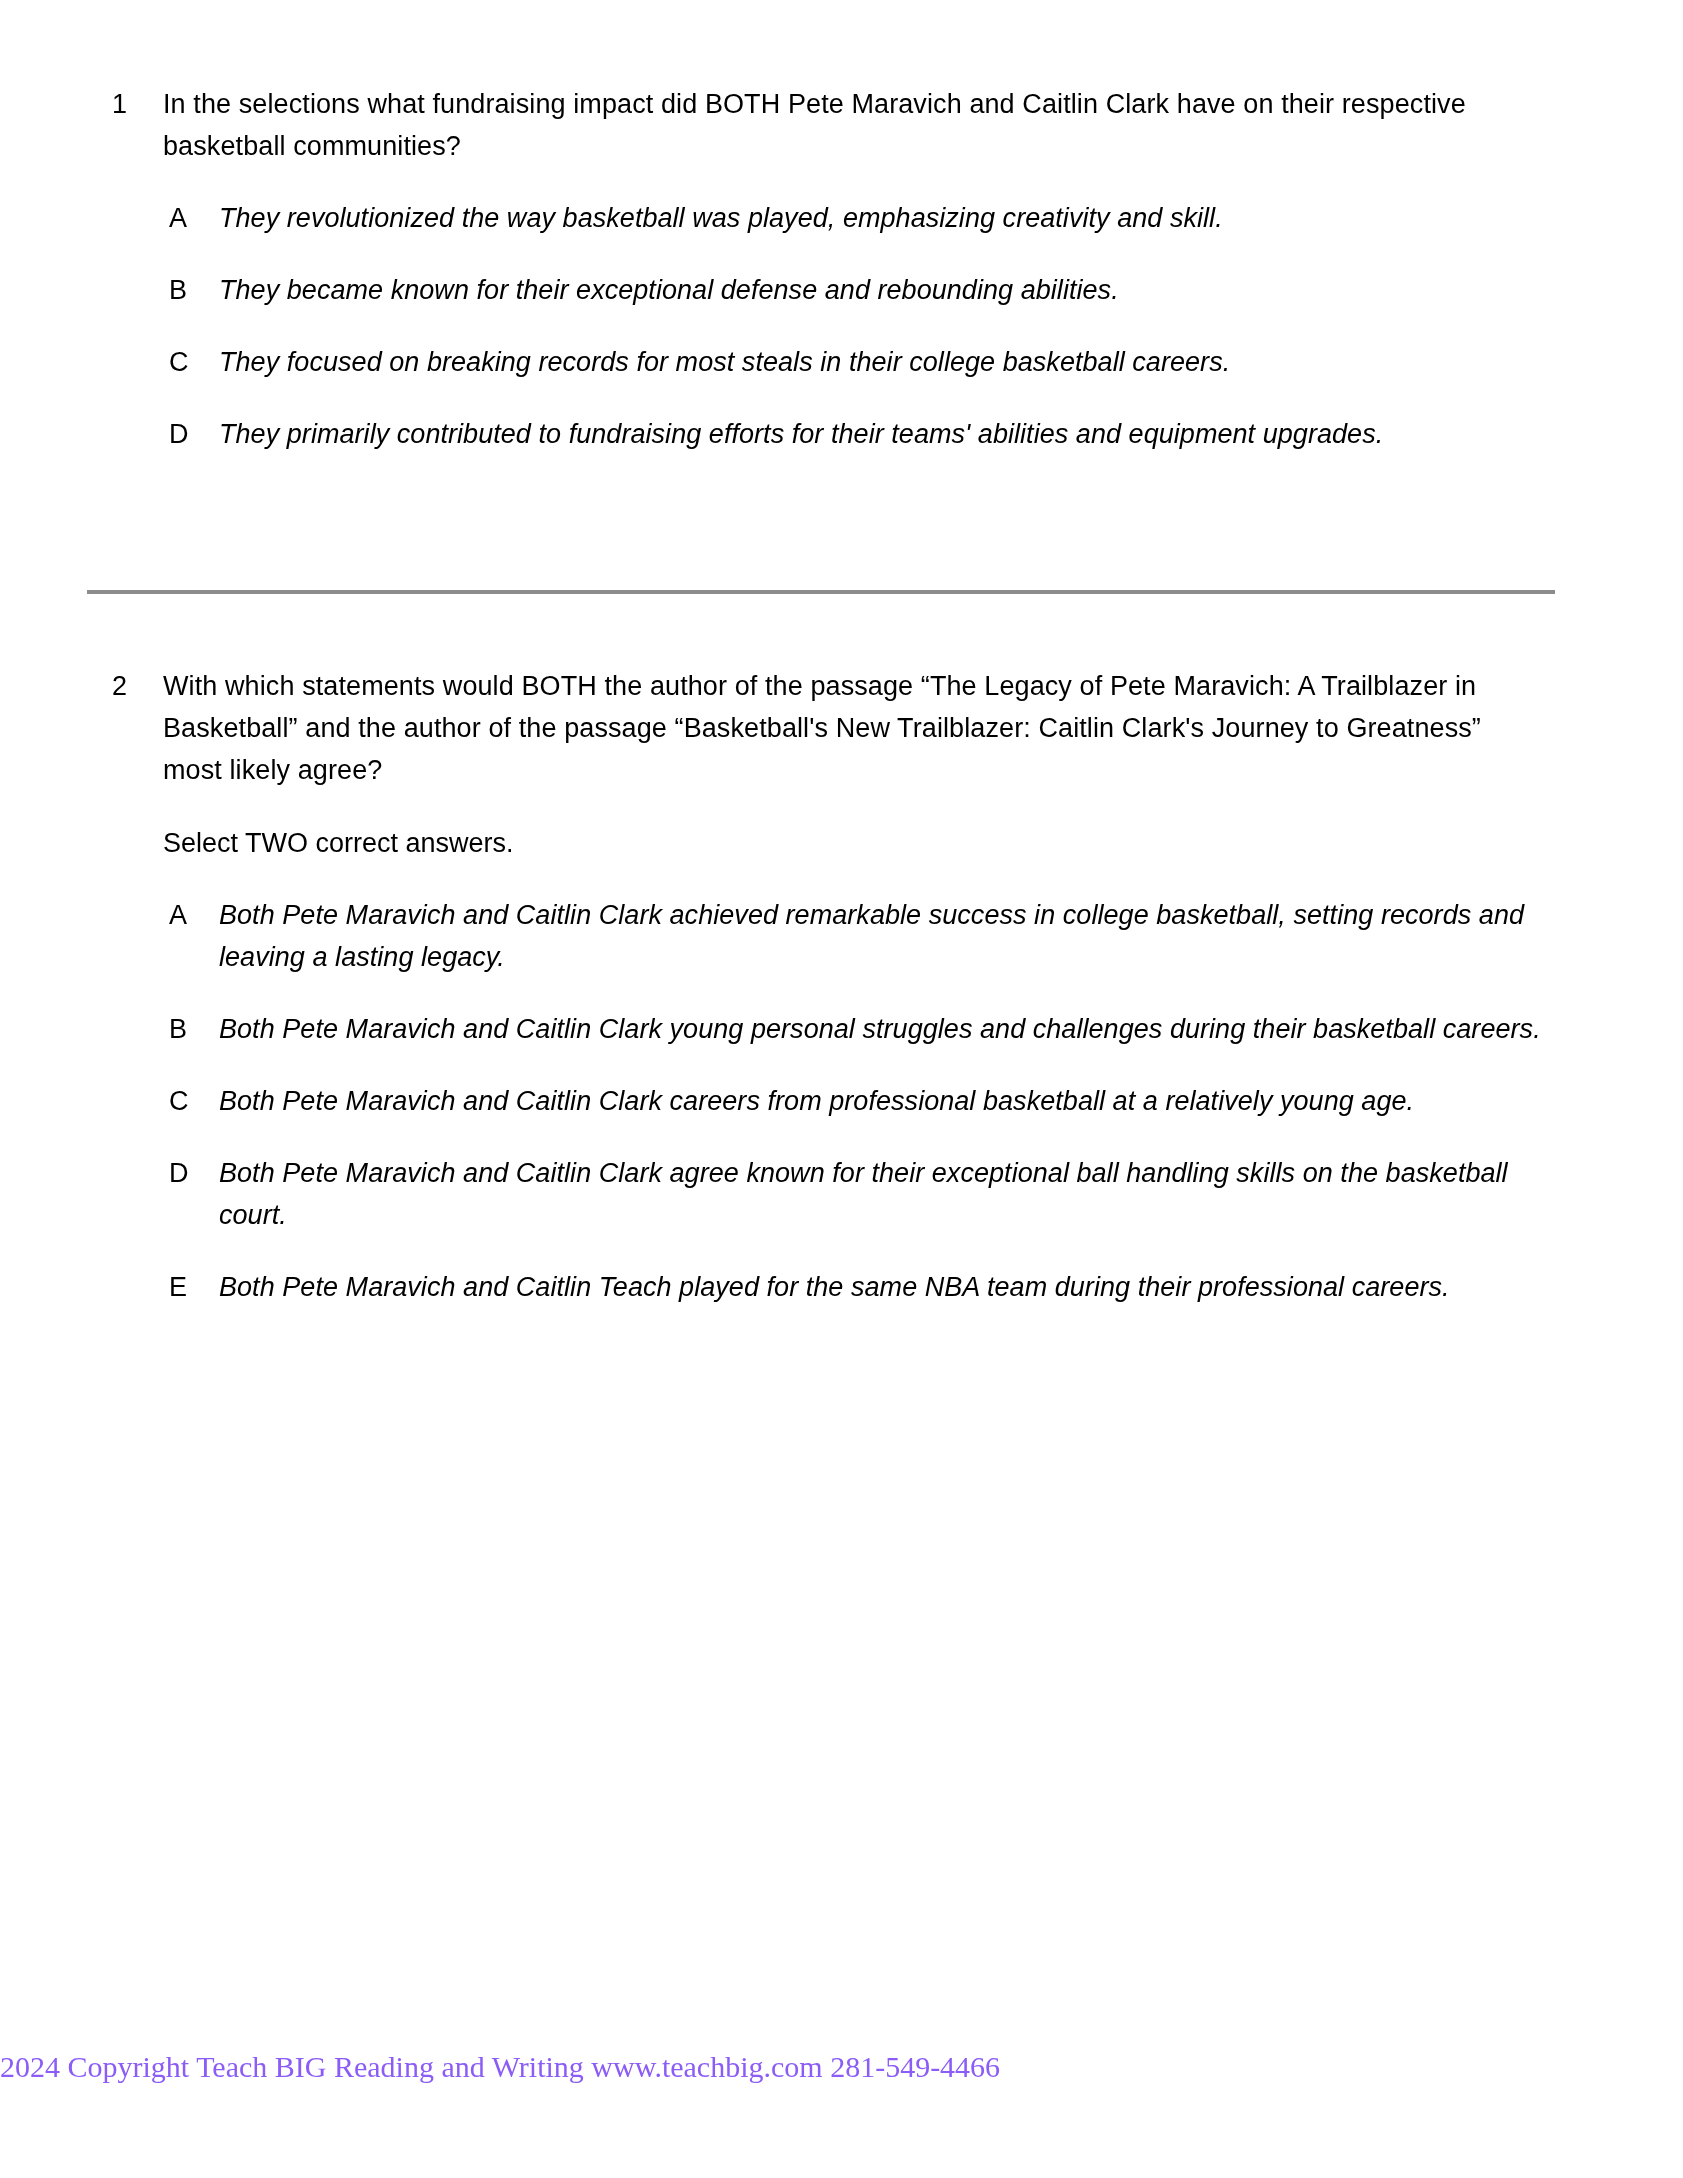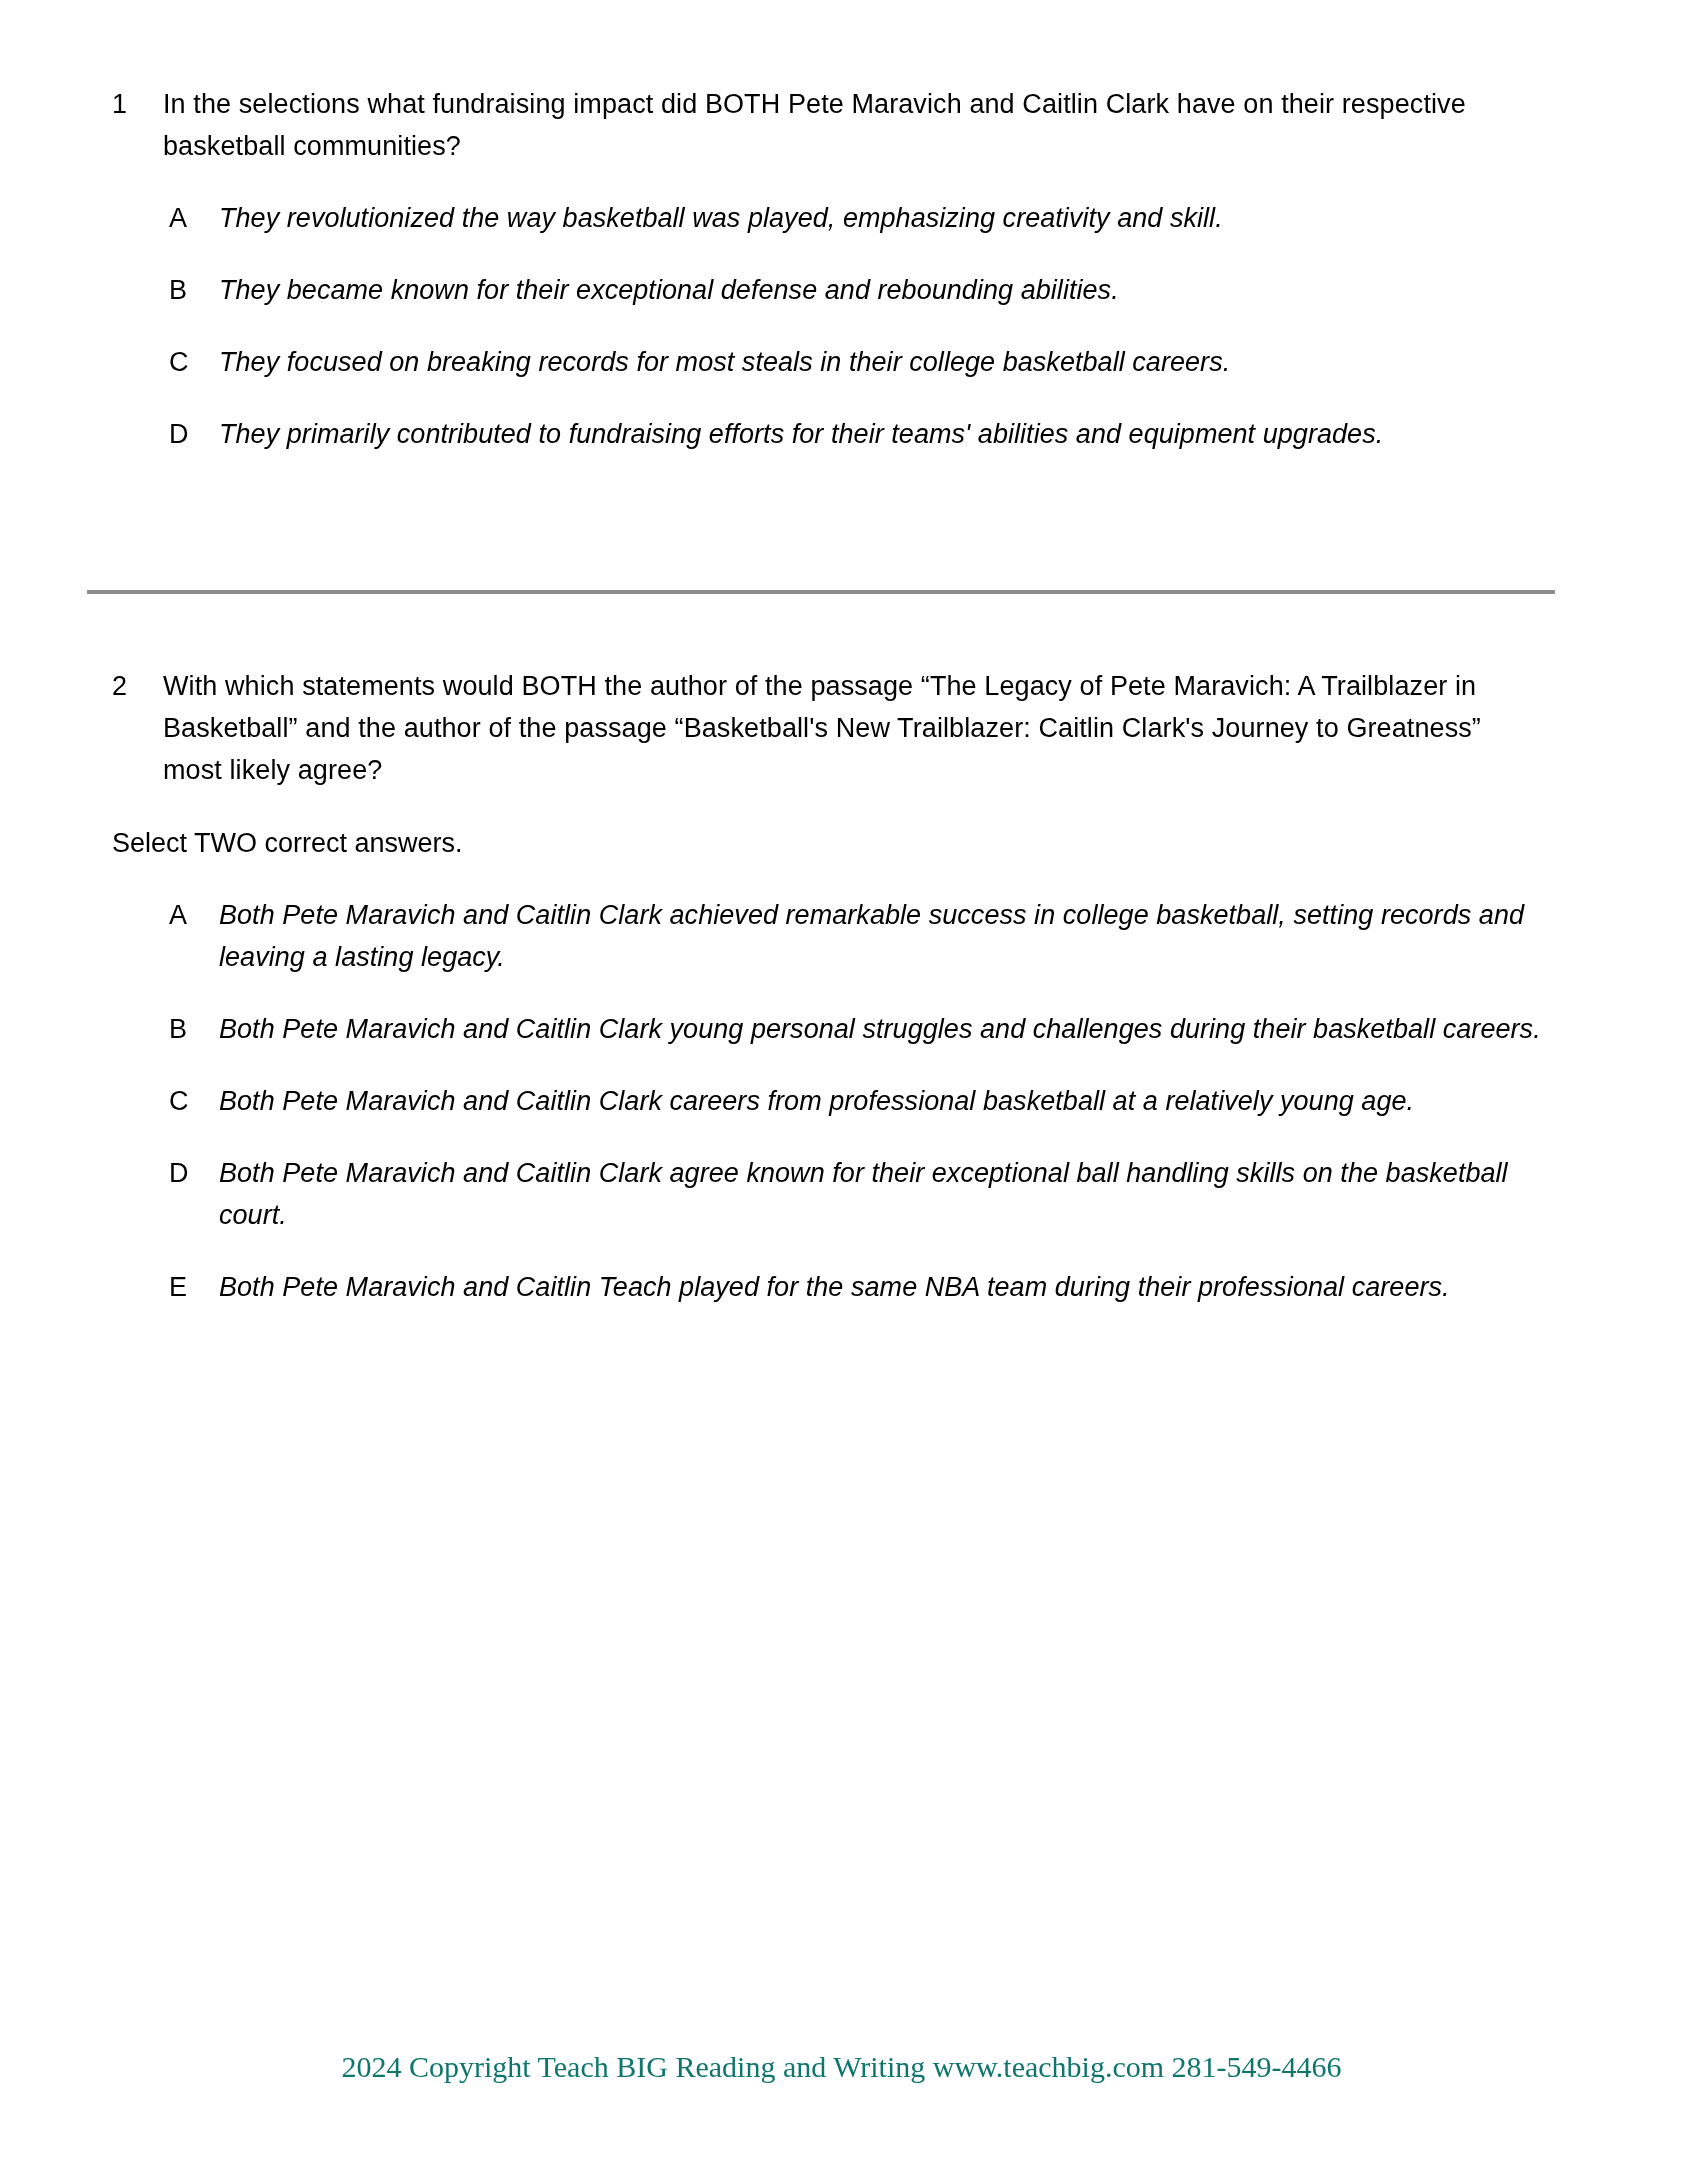--- a/index.html
+++ b/index.html
@@ -38,20 +38,21 @@
   }
   .q-stem {
     flex: 1 1 auto;
     font-size: 27px;
     line-height: 42px;
     letter-spacing: 0.1px;
     max-width: 1376px;
   }
 
   .select-note {
+    margin-left: 51px;
     font-size: 27px;
     line-height: 42px;
     margin-top: 31px;
   }
 
   .options {
     margin-top: 30px;
   }
   .option-row {
     display: flex;
@@ -87,25 +88,24 @@
     height: 4px;
     background: #8c8c8c;
   }
 
   
   .footer {
     position: absolute;
     left: 0;
     top: 2047px;
     width: 1683px;
-    text-align: center;
     font-family: "Liberation Serif", "DejaVu Serif", serif;
     font-size: 30px;
     line-height: 40px;
-    color: #0f766e;
+    color: #8b5cf6;
   }
 </style>
 </head>
 <body>
 
 <div class="page">
 
   <div class="question-block" style="top: 83px;">
 
     <div class="q-row">

